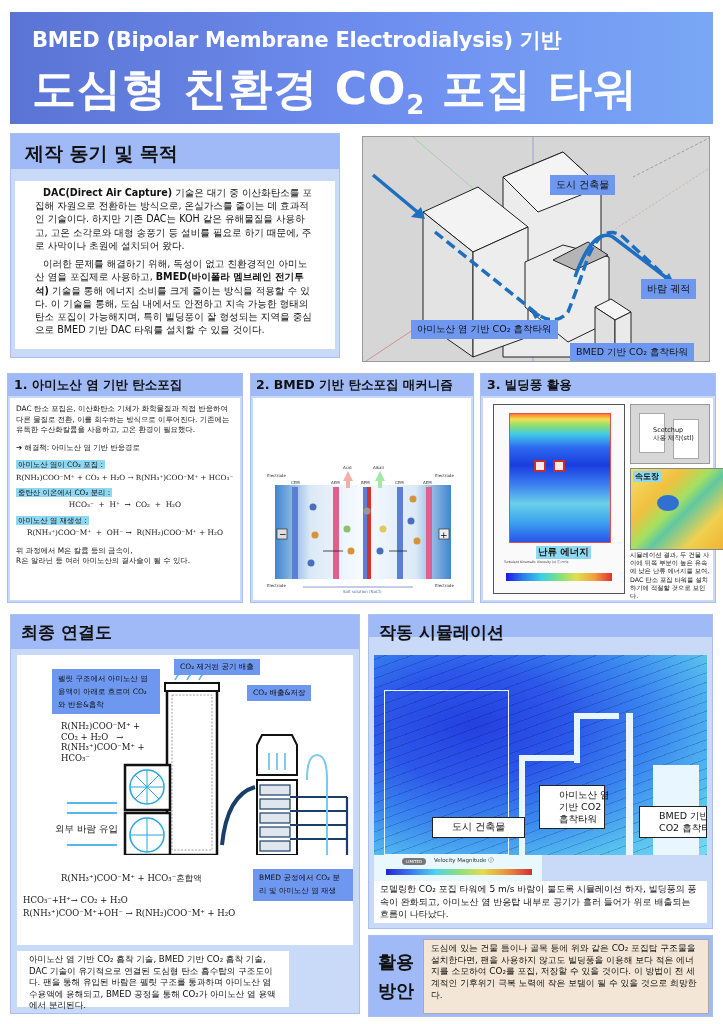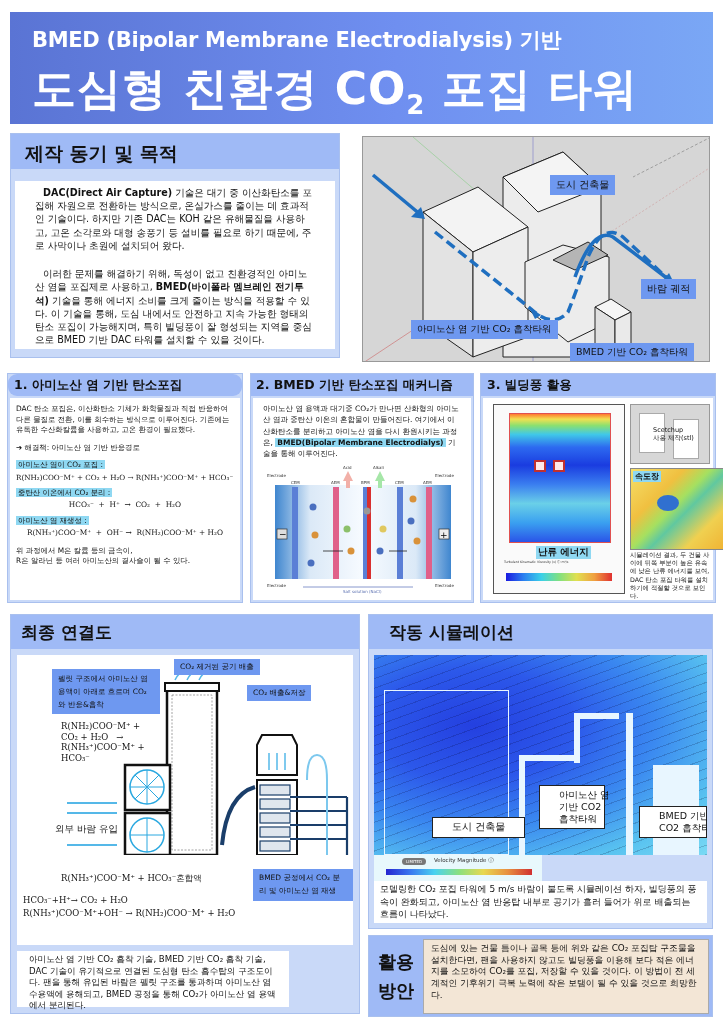--- a/index.html
+++ b/index.html
@@ -30,21 +30,21 @@
 
 <div class="banner">
   <div class="sub">BMED (Bipolar Membrane Electrodialysis) 기반</div>
   <div class="main"><span>도심형 친환경 CO</span><sub>2</sub><span> 포집 타워</span></div>
 </div>
 
 <div class="panel" style="left:10px; top:133px; width:330px; height:225px;">
   <div class="panel-head" style="height:35px; font-size:19px; padding:7px 14px;">제작 동기 및 목적</div>
   <div class="white" style="left:4px; top:47px; width:320px; height:168px; padding:5px 20px; font-size:9.6px; line-height:1.38;">
     <p style="text-indent:8px;"><b>DAC(Direct Air Capture)</b><span> 기술은 대기 중 이산화탄소를 포집해 자원으로 전환하는 방식으로, 온실가스를 줄이는 데 효과적인 기술이다. 하지만 기존 DAC는 KOH 같은 유해물질을 사용하고, 고온 소각로와 대형 송풍기 등 설비를 필요로 하기 때문에, 주로 사막이나 초원에 설치되어 왔다.</span></p>
-    <p style="text-indent:8px; margin-top:15px;"><span>이러한 문제를 해결하기 위해, 독성이 없고 친환경적인 아미노산 염을 포집제로 사용하고, </span><b>BMED(바이폴라 멤브레인 전기투석)</b><span> 기술을 통해 에너지 소비를 크게 줄이는 방식을 적용할 수 있다. 이 기술을 통해, 도심 내에서도 안전하고 지속 가능한 형태의 탄소 포집이 가능해지며, 특히 빌딩풍이 잘 형성되는 지역을 중심으로 BMED 기반 DAC 타워를 설치할 수 있을 것이다.</span></p>
+    <p style="text-indent:8px; margin-top:5px;"><span>이러한 문제를 해결하기 위해, 독성이 없고 친환경적인 아미노산 염을 포집제로 사용하고, </span><b>BMED(바이폴라 멤브레인 전기투석)</b><span> 기술을 통해 에너지 소비를 크게 줄이는 방식을 적용할 수 있다. 이 기술을 통해, 도심 내에서도 안전하고 지속 가능한 형태의 탄소 포집이 가능해지며, 특히 빌딩풍이 잘 형성되는 지역을 중심으로 BMED 기반 DAC 타워를 설치할 수 있을 것이다.</span></p>
   </div>
 </div>
 
 <div class="sk" style="left:362px; top:136px; width:348px; height:226px;">
   <svg width="348" height="226">
     <line x1="50" y1="0" x2="120" y2="60" stroke="#8c8" stroke-width="0.6"></line>
     <line x1="170" y1="0" x2="170" y2="226" stroke="#88c" stroke-width="0.7"></line>
     <line x1="0" y1="226" x2="130" y2="140" stroke="#c66" stroke-width="0.6"></line>
     <line x1="348" y1="30" x2="240" y2="100" stroke="#c99" stroke-width="0.6" stroke-dasharray="2,2"></line>
     <line x1="348" y1="0" x2="270" y2="40" stroke="#777" stroke-width="0.6" stroke-dasharray="3,2"></line>
@@ -70,39 +70,38 @@
     <polygon points="312,148 298,146 306,136" fill="#1f6fc0"></polygon>
     <polygon points="178,178 166,170 172,182" fill="#1f6fc0"></polygon>
   </svg>
   <div class="label-blue" style="left:187px; top:38px; font-size:10px;">도시 건축물</div>
   <div class="label-blue" style="left:278px; top:142px; font-size:10px;">바람 궤적</div>
   <div class="label-blue" style="left:48px; top:183px;">아미노산 염 기반 CO₂ 흡착타워</div>
   <div class="label-blue" style="left:207px; top:206px;">BMED 기반 CO₂ 흡착타워</div>
 </div>
 
 <div class="panel" style="left:7px; top:373px; width:236px; height:230px;">
-  <div class="panel-head" style="height:22px; font-size:12.5px; padding:3px 6px;border-radius:9px;">1. 아미노산 염 기반 탄소포집</div>
+  <div class="panel-head" style="height:22px; font-size:12.5px; padding:3px 6px;">1. 아미노산 염 기반 탄소포집</div>
   <div class="white" style="left:2px; top:24px; width:230px; height:202px; padding:6px 6px; font-size:7.4px; line-height:1.42;">
     <p>DAC 탄소 포집은, 이산화탄소 기체가 화학물질과 직접 반응하여 다른 물질로 전환, 이를 회수하는 방식으로 이루어진다. 기존에는 유독한 수산화칼륨을 사용하고, 고온 환경이 필요했다.</p>
     <p style="margin-top:7px;">➔  해결책: 아미노산 염 기반 반응경로</p>
     <div style="margin-top:7px;"><span class="hl">아미노산 염이 CO₂ 포집 :</span></div>
     <div class="chem" style="font-size:7.2px; white-space:nowrap; margin-top:2px;">R(NH₂)COO⁻M⁺ + CO₂ + H₂O → R(NH₃⁺)COO⁻M⁺ + HCO₃⁻</div>
     <div style="margin-top:5px;"><span class="hl">중탄산 이온에서 CO₂ 분리 :</span></div>
     <div class="chem" style="text-align:center; margin-top:2px; white-space:pre;">HCO₃⁻  +  H⁺  →  CO₂  +  H₂O</div>
     <div style="margin-top:5px;"><span class="hl">아미노산 염 재생성 :</span></div>
     <div class="chem" style="text-align:center; margin-top:2px; white-space:pre;">R(NH₃⁺)COO⁻M⁺  +  OH⁻ →  R(NH₂)COO⁻M⁺ + H₂O</div>
     <p style="margin-top:7px;">위 과정에서 M은 칼륨 등의 금속이,</p>
     <p>R은 알라닌 등 여러 아미노산의 곁사슬이 될 수 있다.</p>
   </div>
 </div>
 
 <div class="panel" style="left:250px; top:373px; width:224px; height:230px;">
   <div class="panel-head" style="height:22px; font-size:12.5px; padding:3px 5px; white-space:nowrap;">2. BMED 기반 탄소포집 매커니즘</div>
   <div class="white" style="left:2px; top:24px; width:218px; height:202px; padding:5px 10px; font-size:7.5px; line-height:1.5;">
-    <p><span>아미노산 염 용액과 대기중 CO₂가 만나면 산화형의 아미노산 염과 중탄산 이온의 혼합물이 만들어진다. 여기에서 이산화탄소를 분리하고 아미노산 염을 다시 환원시키는 과정은, </span><b class="hl">BMED(Bipolar Membrane Electrodialys)</b><span> 기술을 통해 이루어진다.</span></p>
     <svg width="200" height="135" style="position:absolute; left:10px; top:65px;">
       <defs>
         <linearGradient id="cellbg" x1="0" x2="1">
           <stop offset="0" stop-color="#3f86cf"></stop>
             <stop offset="0.2" stop-color="#dbe9f7"></stop>
           <stop offset="0.5" stop-color="#f7fbff"></stop>
             <stop offset="0.8" stop-color="#dbe9f7"></stop>
           <stop offset="1" stop-color="#3f86cf"></stop>
         </linearGradient>
       </defs>
@@ -239,21 +238,21 @@
   <div class="white" style="left:6px; top:240px; width:336px; height:90px;">
     <div class="chem" style="position:absolute; left:44px; top:18px; font-size:8.5px;">R(NH₃⁺)COO⁻M⁺ + HCO₃⁻혼합액</div>
     <div class="chem" style="position:absolute; left:6px; top:40px; font-size:8.5px;">HCO₃⁻+H⁺→ CO₂ + H₂O</div>
     <div class="chem" style="position:absolute; left:6px; top:53px; font-size:8.5px; white-space:nowrap;">R(NH₃⁺)COO⁻M⁺+OH⁻ → R(NH₂)COO⁻M⁺ + H₂O</div>
     <div class="label-blue" style="left:236px; top:14px; width:100px; white-space:normal; line-height:1.7; font-size:7.5px;">BMED 공정에서 CO₂ 분리 및 아미노산 염 재생</div>
   </div>
   <div class="white" style="left:6px; top:336px; width:272px; height:56px; padding:3px 12px; font-size:8.6px; line-height:1.35;">아미노산 염 기반 CO₂ 흡착 기술, BMED 기반 CO₂ 흡착 기술, DAC 기술이 유기적으로 연결된 도심형 탄소 흡수탑의 구조도이다. 팬을 통해 유입된 바람은 펠릿 구조를 통과하며 아미노산 염 수용액에 용해되고, BMED 공정을 통해 CO₂가 아미노산 염 용액에서 분리된다.</div>
 </div>
 
 <div class="panel" style="left:368px; top:614px; width:345px; height:315px;">
-  <div class="panel-head" style="height:34px; font-size:17px; padding:6px 20px;">작동 시뮬레이션</div>
+  <div class="panel-head" style="height:22px; font-size:17px; padding:6px 10px;">작동 시뮬레이션</div>
   <div class="sim" style="left:5px; top:40px; width:333px; height:200px;
      background: radial-gradient(ellipse at 30% 35%, #2440e0 0%, #2c58ea 30%, #3a88f0 55%, #58c2f0 80%, #7adaf4 100%);">
     <div style="position:absolute; left:0; top:0; width:333px; height:200px; background: repeating-linear-gradient(-20deg, rgba(0,0,40,0.18) 0 1px, transparent 1px 9px);"></div>
     <div style="position:absolute; left:10px; top:35px; width:125px; height:165px; border:1px solid #e8f6ff;"></div>
     <div style="position:absolute; left:145px; top:100px; width:55px; height:6px; background:#e8f6ff;"></div>
     <div style="position:absolute; left:145px; top:100px; width:6px; height:100px; background:#e8f6ff;"></div>
     <div style="position:absolute; left:200px; top:58px; width:45px; height:6px; background:#e8f6ff;"></div>
     <div style="position:absolute; left:200px; top:58px; width:6px; height:50px; background:#e8f6ff;"></div>
     <div style="position:absolute; left:252px; top:58px; width:7px; height:142px; background:#e8f6ff;"></div>
     <div style="position:absolute; left:279px; top:110px; width:46px; height:90px; background:#e8f6ff;"></div>

